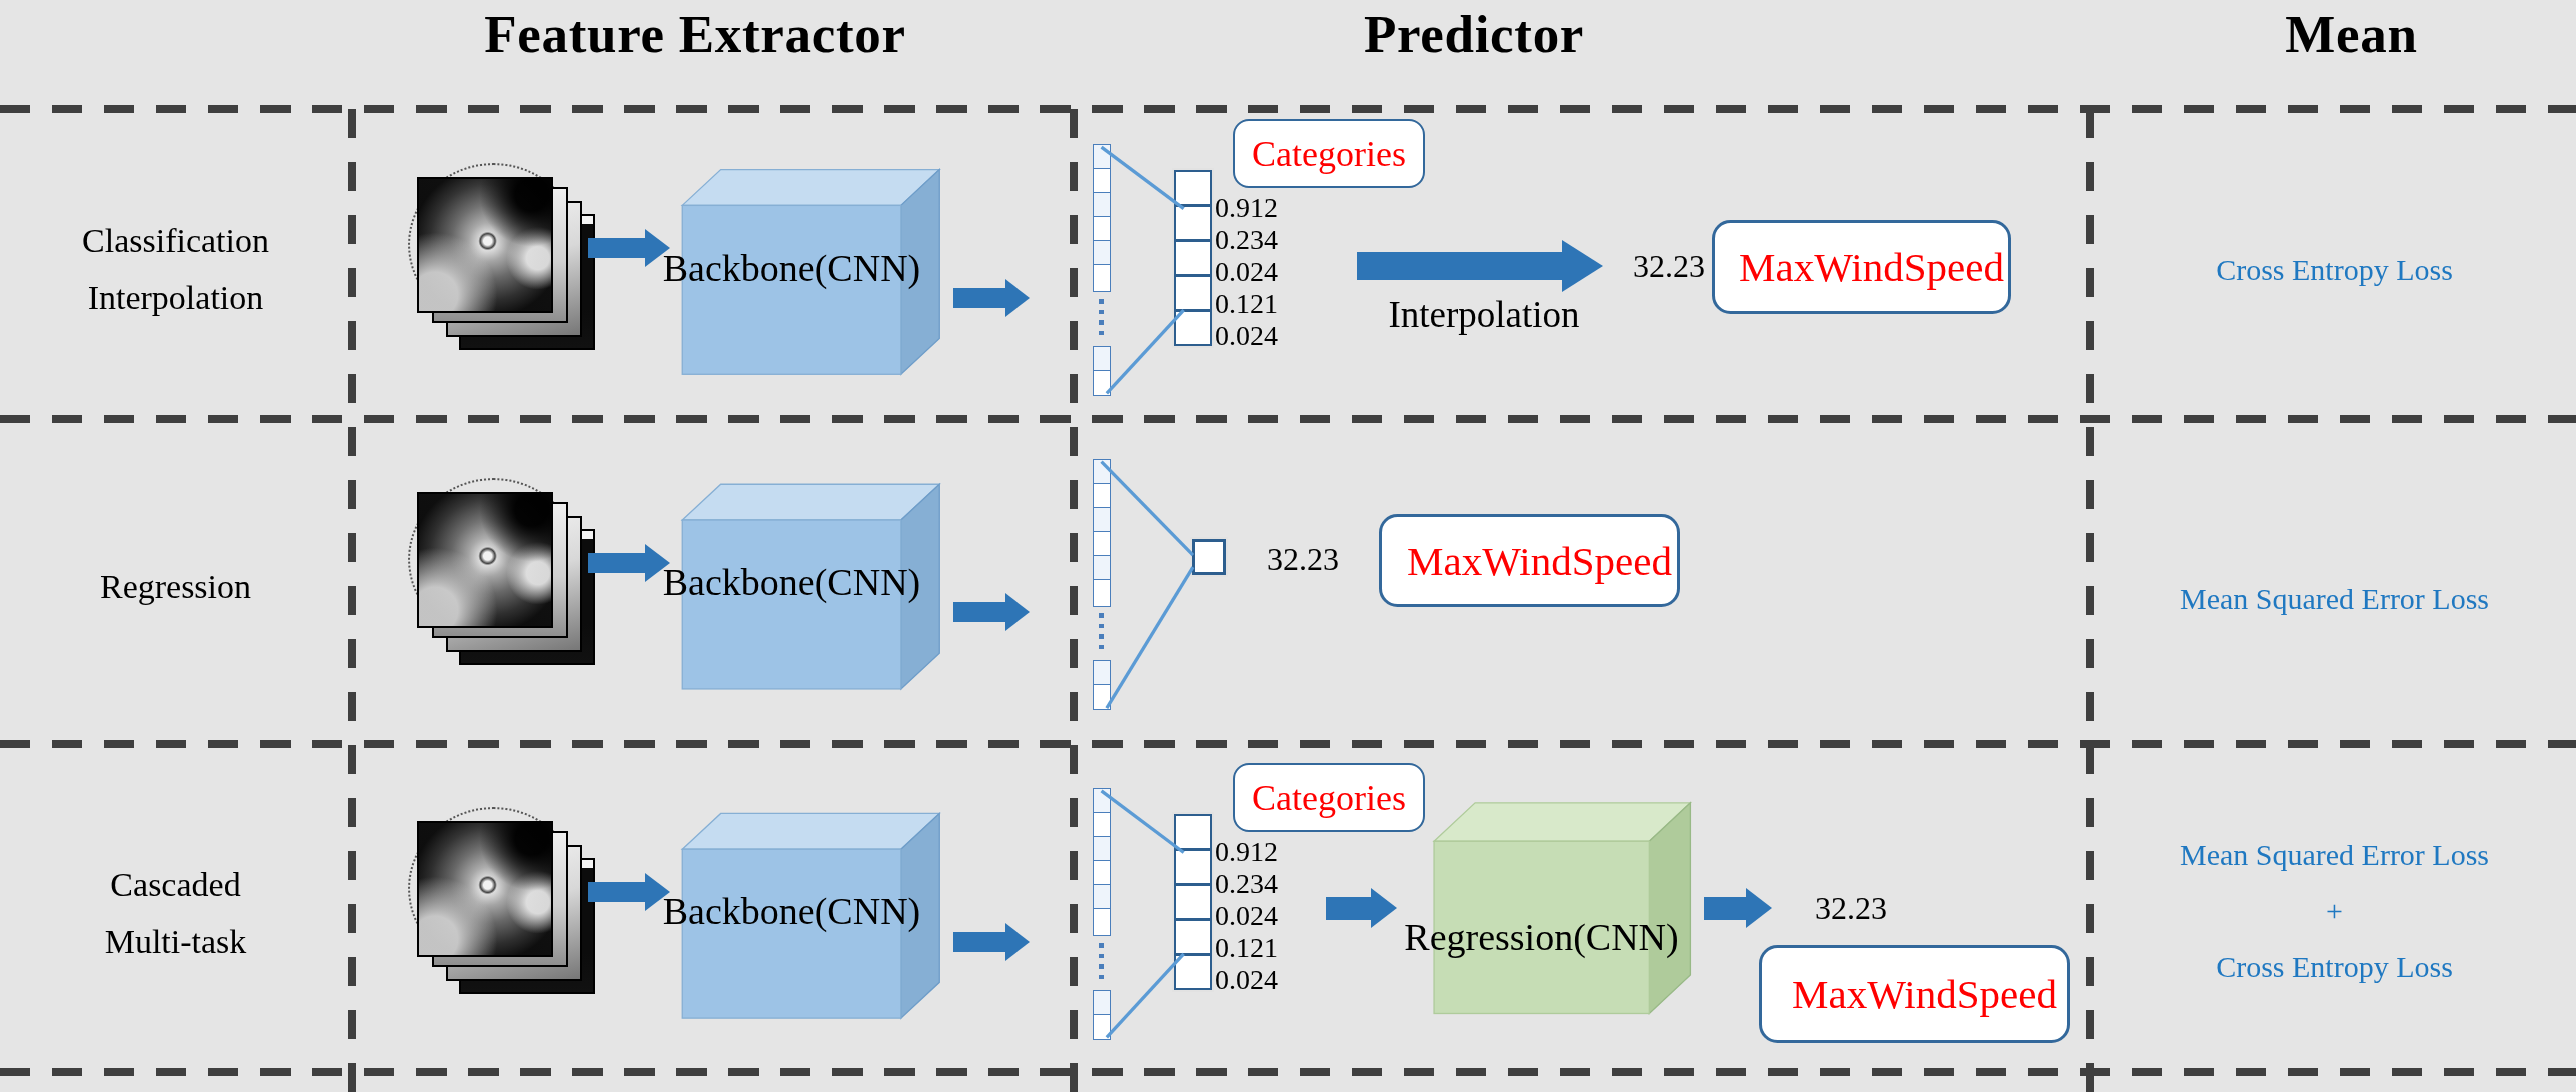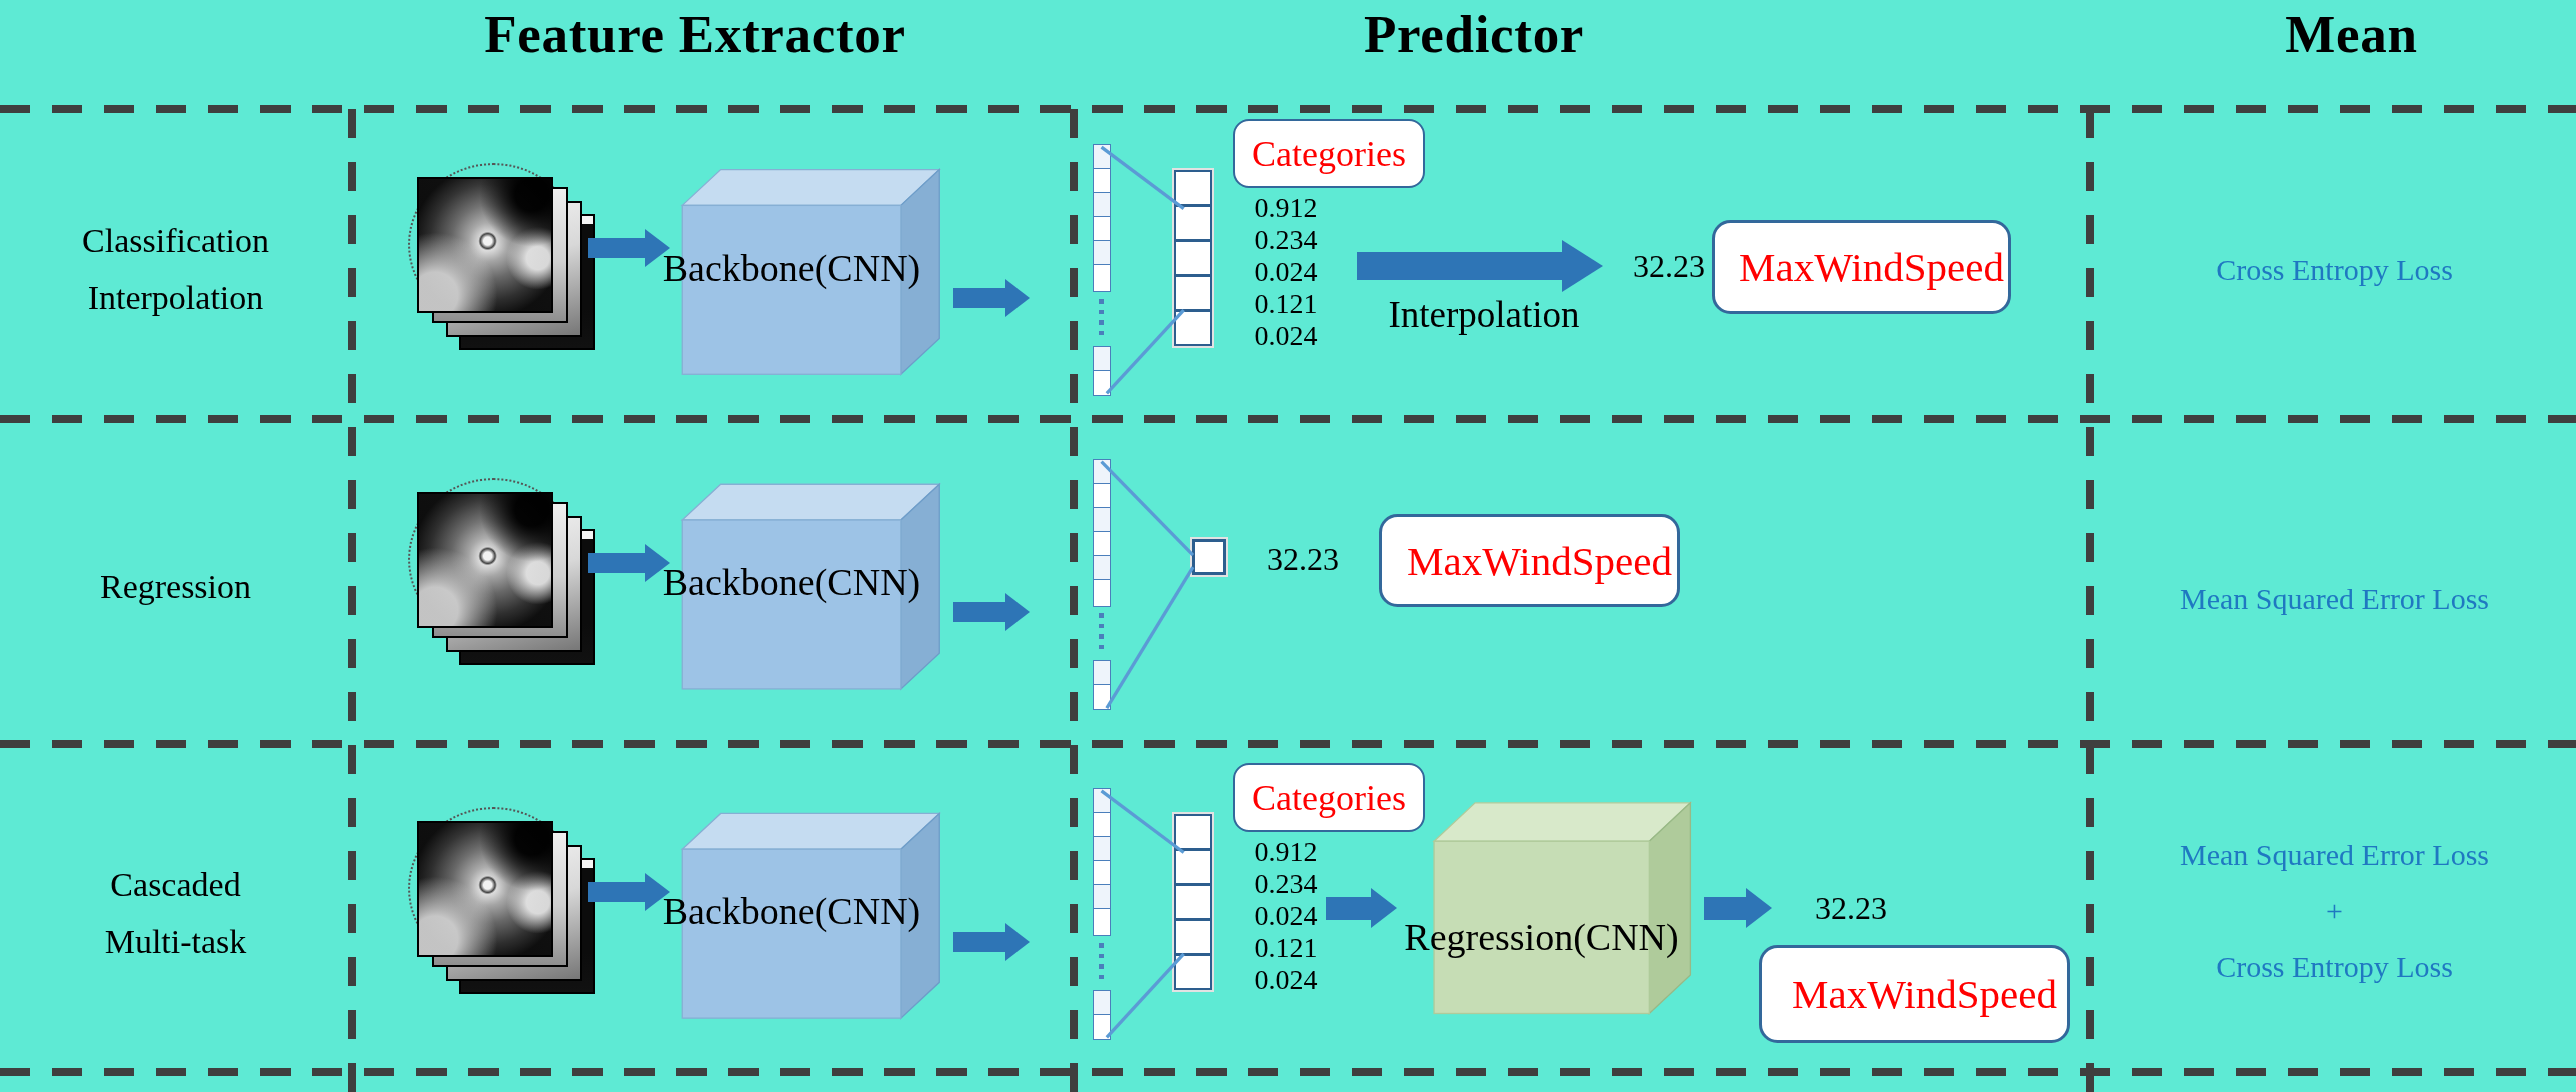--- a/index.html
+++ b/index.html
@@ -1,17 +1,17 @@
 <!DOCTYPE html>
 <html style="font-size:10.6px"><head>
 <meta charset="utf-8">
 <style>
   html,body{margin:0;padding:0;background:#fff;}
   #canvas{
-    position:relative;width:2576px;height:1093px;background:#5eead4;
+    position:relative;width:2576px;height:1093px;background:#e5e5e5;
     font-family:"Liberation Serif", serif;color:#000;overflow:hidden;
   }
   
   .hline{position:absolute;left:0;width:2576px;height:8px;
     background:repeating-linear-gradient(90deg,#3f3f3f 0 30.5px,transparent 30.5px 52px);}
   .vline{position:absolute;top:109px;height:984px;width:8px;
     background:repeating-linear-gradient(180deg,#3f3f3f 0 29px,transparent 29px 53px);}
   
   .hdr{position:absolute;top:4px;font-size:53px;font-weight:bold;text-align:center;
     letter-spacing:0.7px;}
@@ -56,21 +56,21 @@
   .cv i:last-child{border-bottom:none;}
   .sq{position:absolute;left:1192px;width:34px;height:36px;box-sizing:border-box;
     border:3.3px solid #2d5e8e;background:#fff;box-shadow:0 0 0 2px #e2e2e2;}
   
   .rbox{position:absolute;box-sizing:border-box;background:#fff;
     border:3.3px solid #33689b;border-radius:18.5px;display:flex;
     align-items:center;justify-content:center;color:#FF0000;z-index:4;}
   .catbox{border-width:2.6px;border-radius:16px;font-size:36px;margin-left:16px;}
   .mwsbox{font-size:41px;padding-left:20px;}
   
-  .probs{position:absolute;left:1215px;width:142px;text-align:center;
+  .probs{position:absolute;left:1215px;width:142px;text-align:left;
     font-size:28px;line-height:32px;z-index:4;}
   .probs span{display:block;}
   .val{position:absolute;width:126px;text-align:center;font-size:32px;z-index:4;}
   .plain{position:absolute;text-align:center;z-index:4;}
   .cubetext{position:absolute;display:flex;flex-direction:row;align-items:center;
     justify-content:center;text-align:center;font-size:38px;line-height:57px;z-index:4;}
   .loss{position:absolute;width:477px;text-align:center;color:#1F78C1;
     font-size:30px;line-height:56px;z-index:4;}
   svg.overlay{position:absolute;left:0;top:0;z-index:2;}
 </style>

